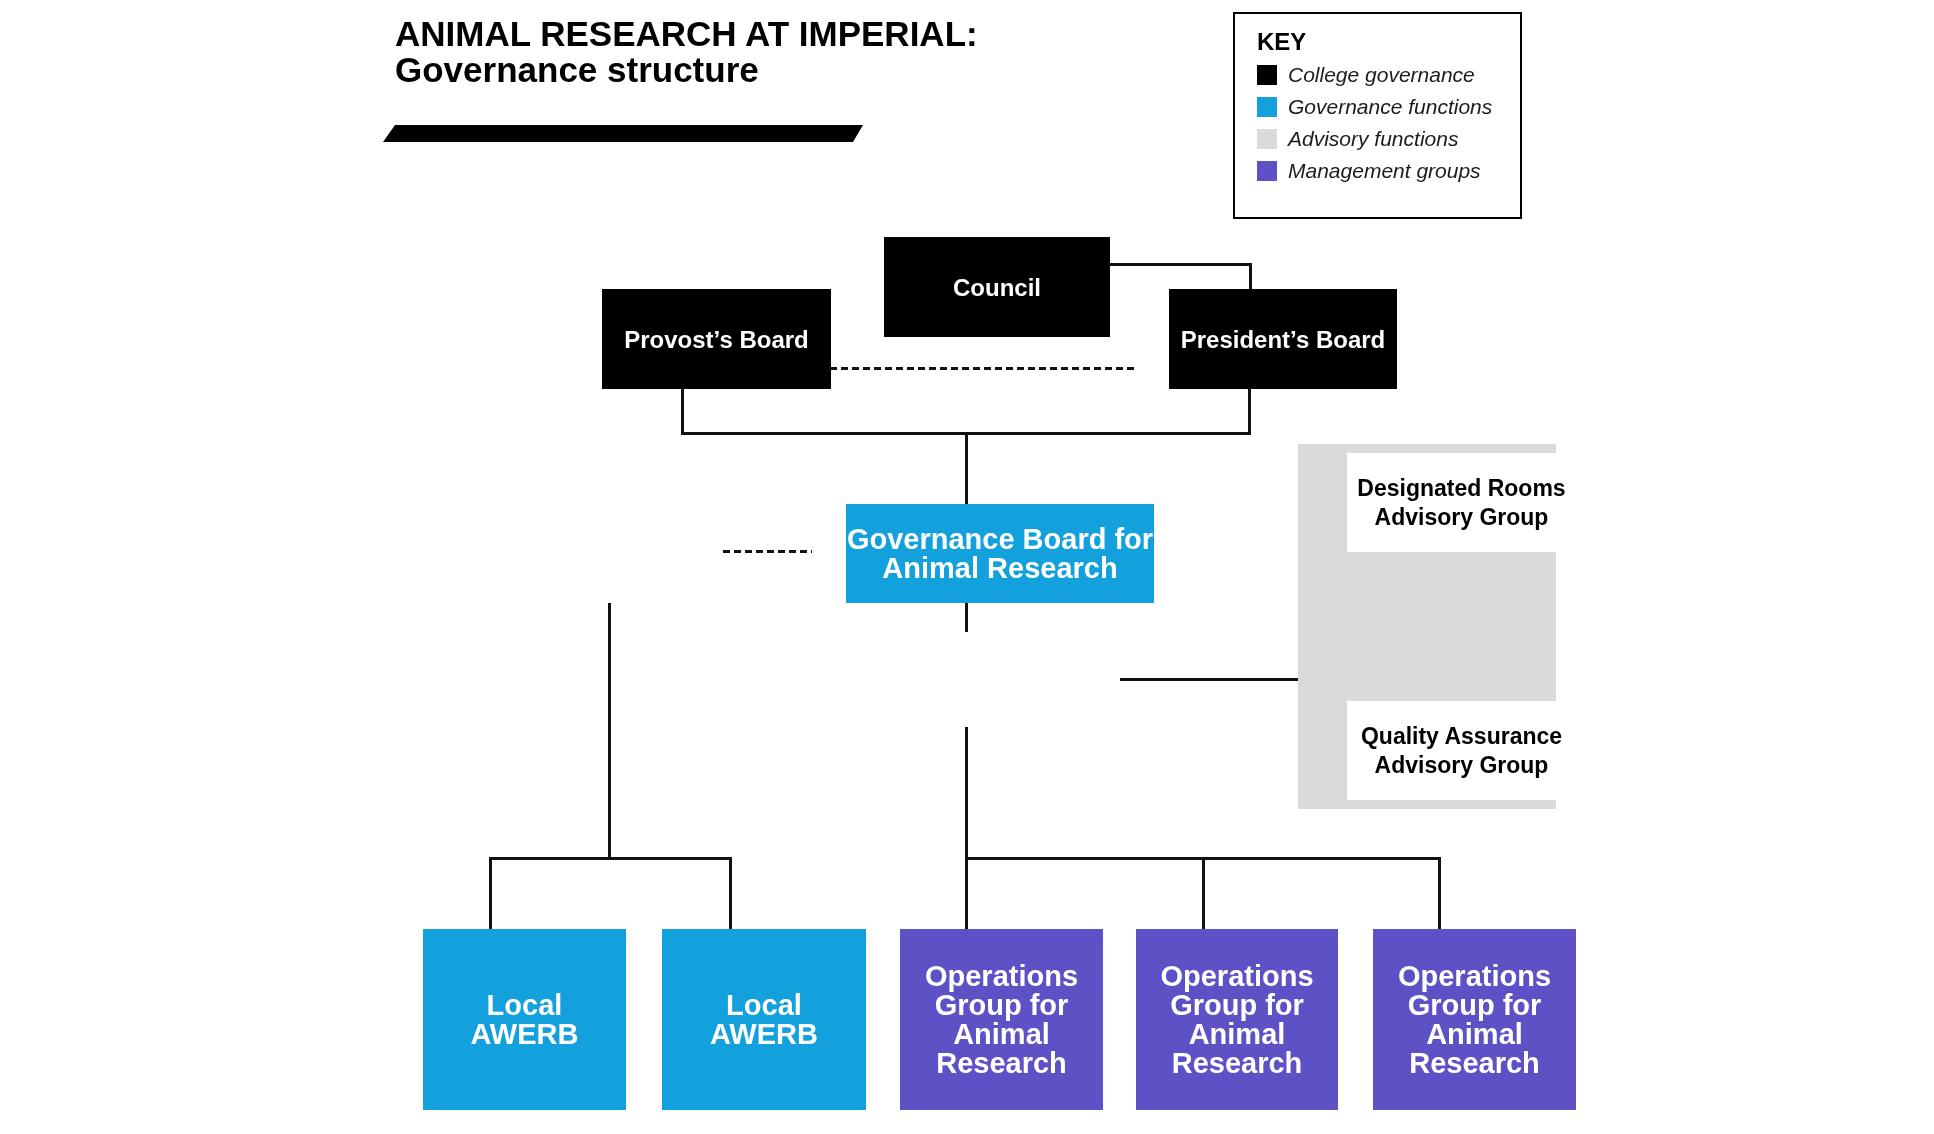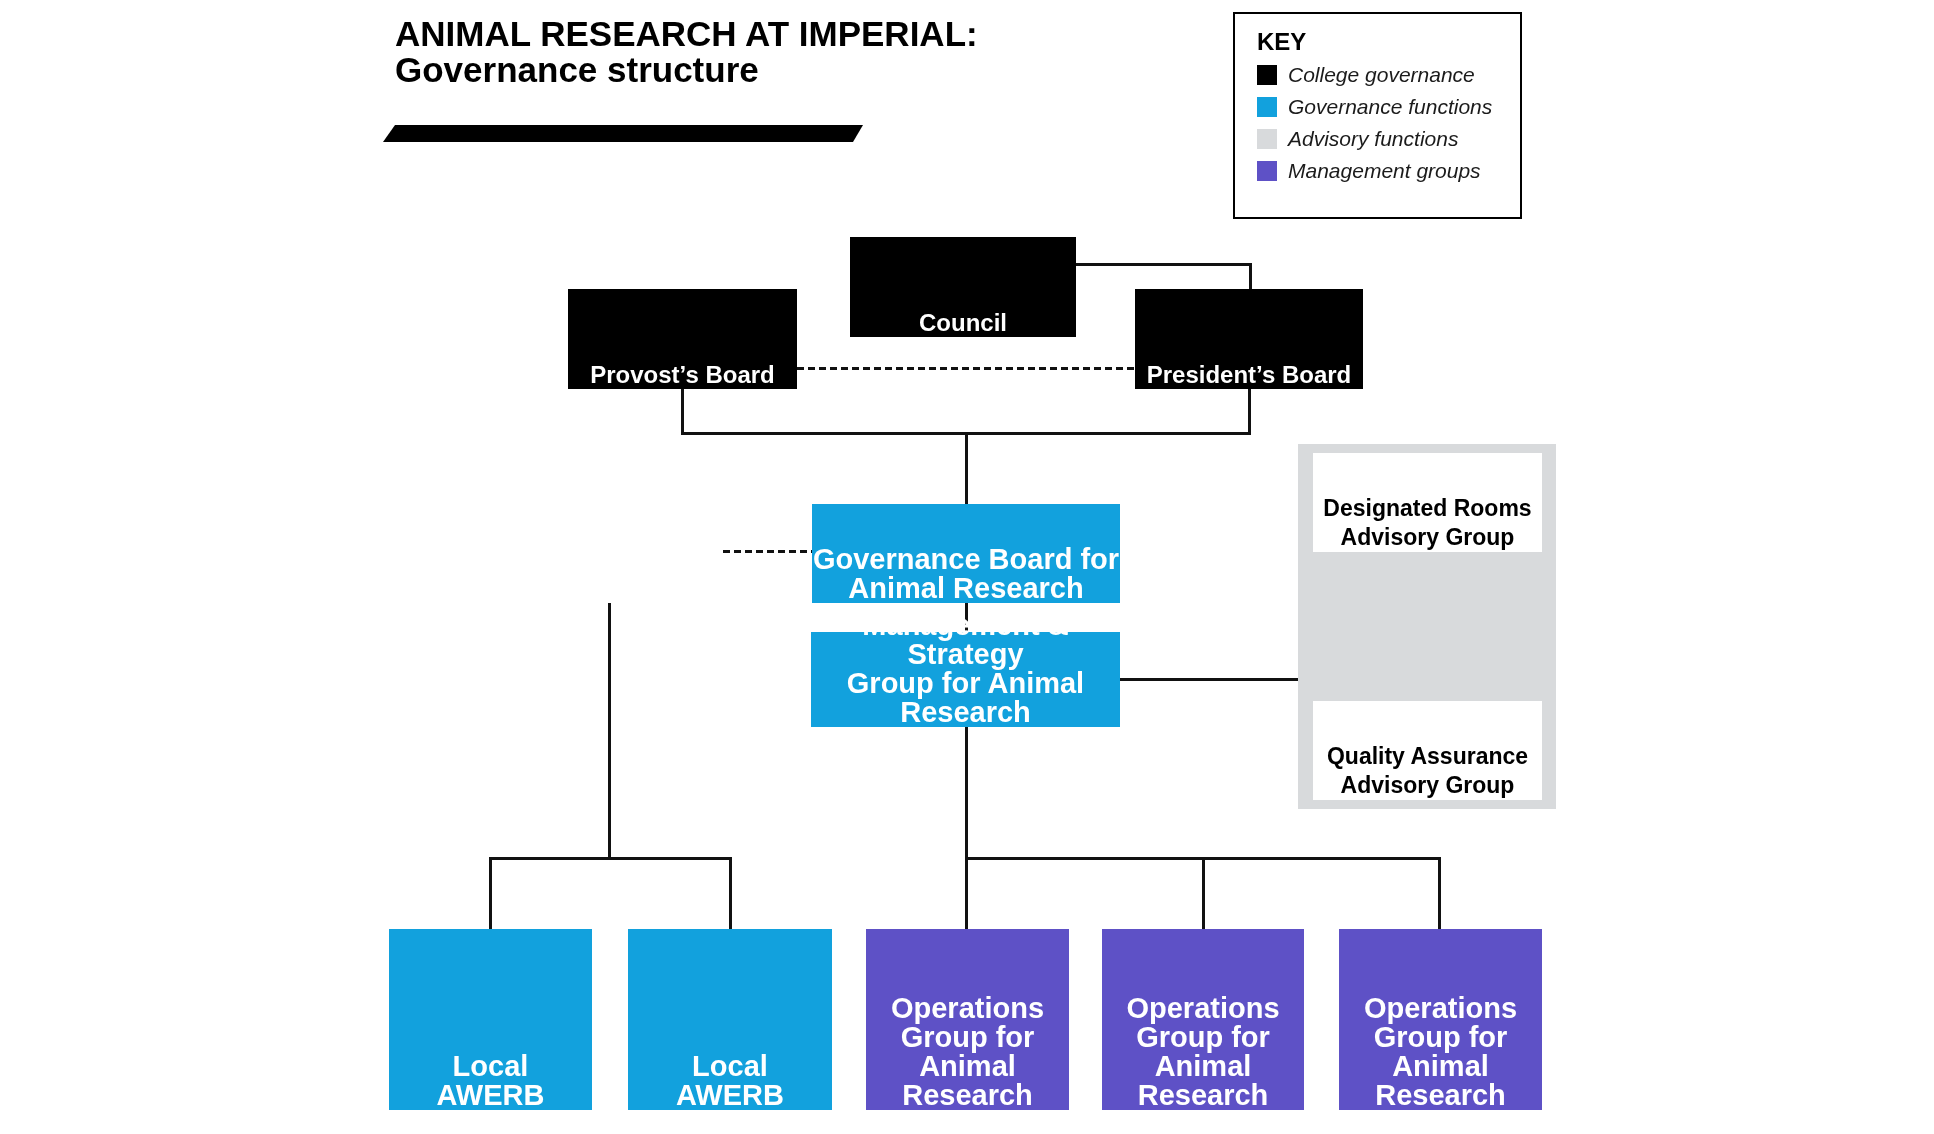--- a/index.html
+++ b/index.html
@@ -30,22 +30,23 @@
     border:2px solid #000;background:#fff;box-sizing:border-box;
     padding:14px 0 0 22px;
   }
   .key-title{font-size:24px;font-weight:800;color:#000;margin-bottom:8px;}
   .key-row{display:flex;align-items:center;margin-bottom:11px;height:21px;}
   .key-swatch{width:20px;height:20px;flex:0 0 20px;margin-right:11px;}
   .key-label{font-size:21px;font-style:italic;color:#1b1b1b;white-space:nowrap;}
   
   .node{
     position:absolute;box-sizing:border-box;
-    display:flex;align-items:flex-end;justify-content:center;
+    display:flex;align-items:center;justify-content:center;
     text-align:center;
+    margin-left:34px;
   }
   .node .lbl{
     font-weight:700;color:#fff;font-size:29px;line-height:29px;
     white-space:pre-line;
   }
   .node.big .lbl{font-size:24px;}
   .node.adv .lbl{color:#000;font-size:23px;line-height:29px;}
   .adv-panel{position:absolute;}
   
   .line{position:absolute;background:#111;}
@@ -108,24 +109,20 @@
     <span class="lbl">Provost’s Board</span>
   </div>
   <div class="node big" style="left: 1135px; top: 289px; width: 228px; height: 100px; background-color: rgb(0, 0, 0);">
     <span class="lbl">President’s Board</span>
   </div>
 
   <div class="node" style="left: 812px; top: 504px; width: 308px; height: 99px; background-color: rgb(18, 161, 221);">
     <span class="lbl">Governance Board for
 Animal Research</span>
   </div>
-  <div class="node" style="left: 811px; top: 632px; width: 309px; height: 95px; background-color: rgb(18, 161, 221);">
-    <span class="lbl">Management &amp; Strategy
-Group for Animal Research</span>
-  </div>
 
   <div class="adv-panel" style="left: 1298px; top: 444px; width: 258px; height: 365px; background-color: rgb(216, 218, 220);">
     <div class="node adv" style="left: 15px; top: 9px; width: 229px; height: 99px; background-color: rgb(255, 255, 255);">
       <span class="lbl">Designated Rooms
 Advisory Group</span>
     </div>
     <div class="node adv" style="left: 15px; top: 257px; width: 229px; height: 99px; background-color: rgb(255, 255, 255);">
       <span class="lbl">Quality Assurance
 Advisory Group</span>
     </div>

